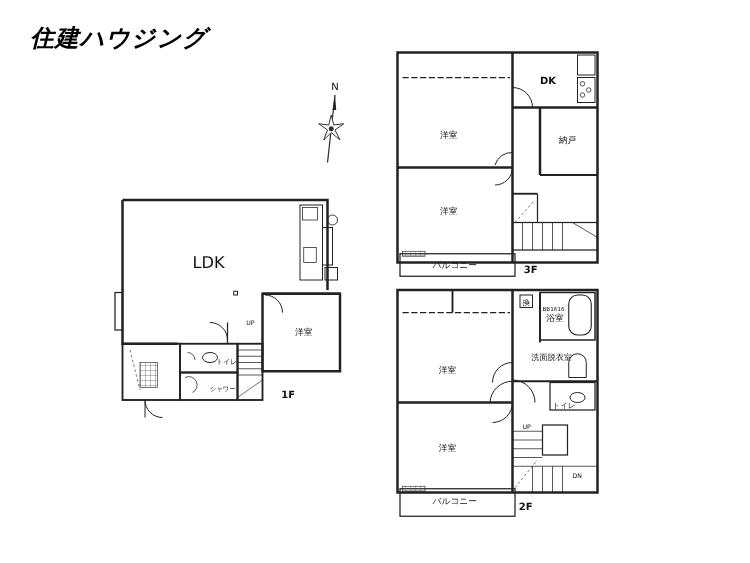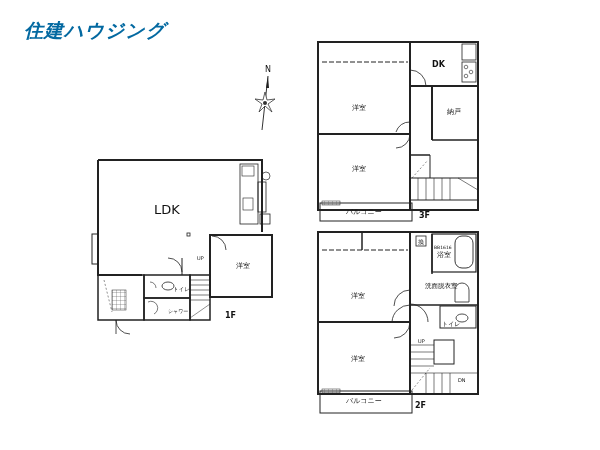--- a/index.html
+++ b/index.html
@@ -9,21 +9,21 @@
       font-family: "DejaVu Sans", sans-serif; font-weight: bold; font-size: 19px;
       letter-spacing: 1px; font-style: italic;
     }
     svg.plan { position: absolute; left: 0; top: 0; }
     .lbl { font-family: "DejaVu Sans", sans-serif; fill: #111; }
   </style>
 </head>
 <body>
 
 <div class="logo">
-  <span style="color:#0369a1;">住建ハウジング</span>
+  <span style="color:#000000;">住建ハウジング</span>
 </div>
 
 <svg class="plan" width="600" height="450" viewBox="0 0 600 450">
   <defs>
     <pattern id="hatch" width="4" height="4" patternUnits="userSpaceOnUse">
       <path d="M0 0 L4 0 M0 0 L0 4" stroke="#555" stroke-width="0.6"></path>
     </pattern>
   </defs>
 
   <g>

